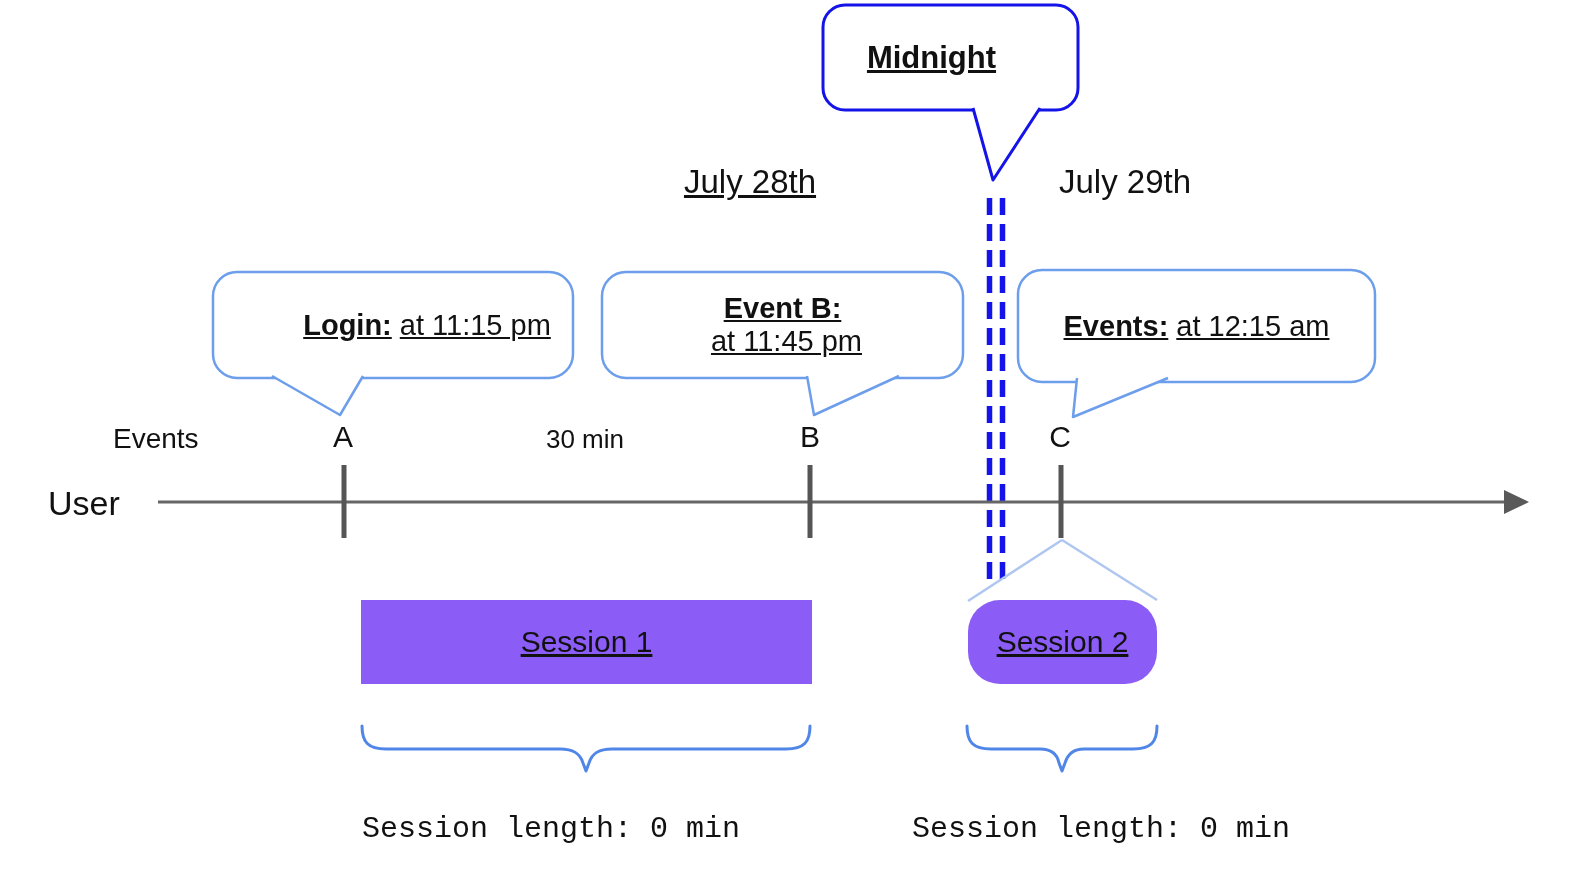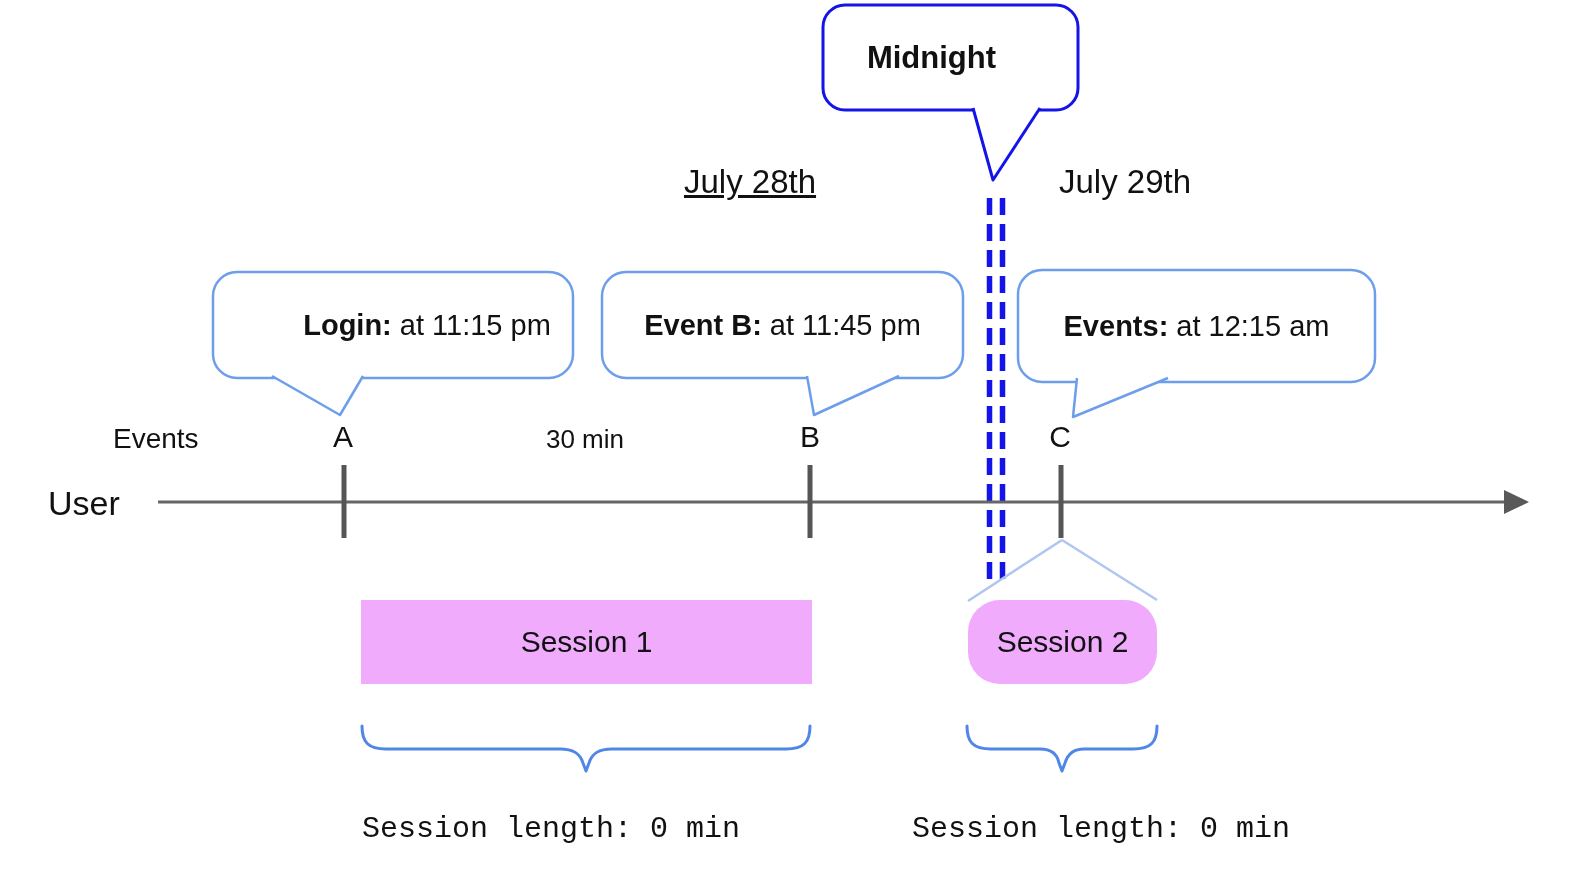--- a/index.html
+++ b/index.html
@@ -1,40 +1,40 @@
 <!DOCTYPE html>
 <html><head>
 <meta charset="utf-8">
 <style>
   html,body{margin:0;padding:0;background:#fff;}
   body{width:1596px;height:870px;position:relative;overflow:hidden;
        font-family:"Liberation Sans", sans-serif;color:#111;}
   #shapes{position:absolute;left:0;top:0;z-index:1;}
   .txt{position:absolute;z-index:2;white-space:nowrap;}
-  .center{display:flex;align-items:center;justify-content:center;text-align:center;}
+  .center{display:flex;align-items:center;justify-content:center;text-align:center;text-decoration:underline;}
   .b{font-weight:bold;}
 
   
   .bubble-text{font-size:29px;z-index:2;}
   #midnight-text{left:823px;top:5px;width:255px;height:105px;font-size:31px;padding-right:38px;box-sizing:border-box;}
   #login-text  {left:213px;top:272px;width:392px;height:106px;padding-left:18px;}
-  #eventb-text {left:602px;top:272px;width:361px;height:106px;}
+  #eventb-text {left:602px;top:272px;width:361px;height:106px;flex-direction:column;}
   #logout-text {left:1018px;top:270px;width:357px;height:112px;}
 
   #date-left {left:650px;top:163px;width:200px;font-size:33px;text-align:center;text-decoration:underline;}
   #date-right{left:1025px;top:163px;width:200px;font-size:33px;text-align:center;}
 
   #events-label{left:113px;top:423px;font-size:28px;}
   #label-a{left:323px;top:420px;width:40px;font-size:30px;text-align:center;}
   #label-b{left:790px;top:420px;width:40px;font-size:30px;text-align:center;}
   #label-c{left:1040px;top:420px;width:40px;font-size:30px;text-align:center;}
   #user-label{left:48px;top:484px;font-size:34px;}
   #interval-label{left:535px;top:424px;width:100px;font-size:26px;text-align:center;}
 
-  .session-box{position:absolute;z-index:2;background:#f0abfc;font-size:30px;}
+  .session-box{position:absolute;z-index:2;background:#8b5cf6;font-size:30px;}
   #session1-box{left:361px;top:600px;width:451px;height:84px;}
   #session2-box{left:968px;top:600px;width:189px;height:84px;border-radius:32px;}
 
   .length-label{font-size:30px;top:812px;font-family:Liberation Mono, monospace;}
   #session1-length{left:362px;}
   #session2-length{left:912px;}
 </style>
 </head>
 <body>
 

